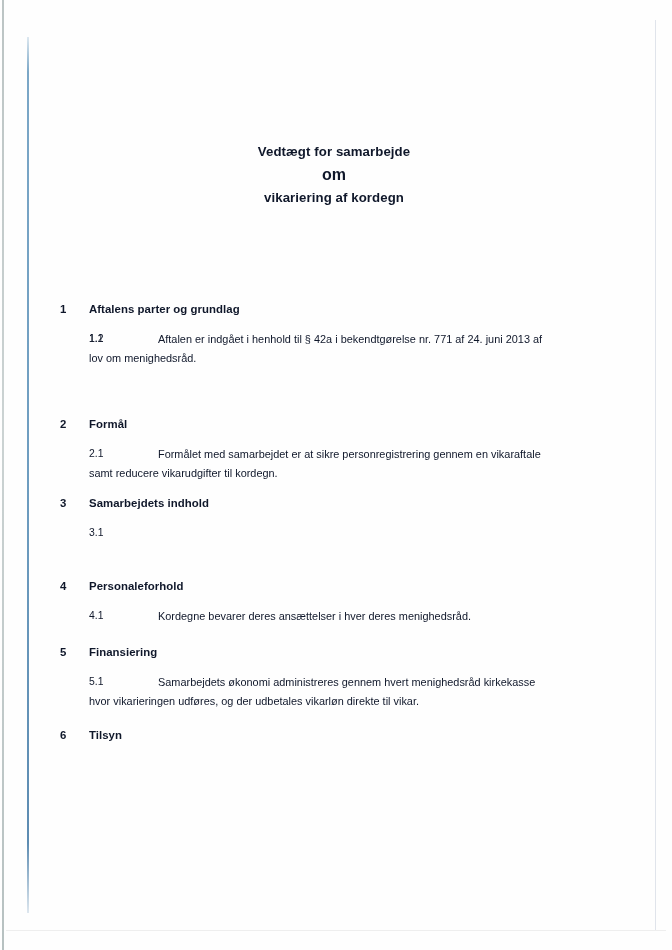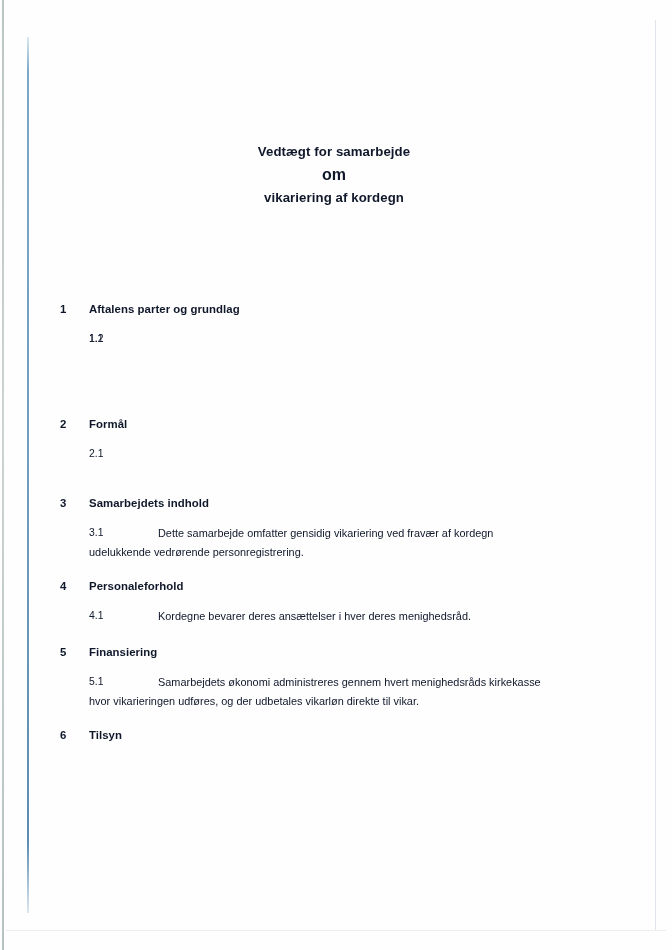--- a/index.html
+++ b/index.html
@@ -158,41 +158,42 @@
     <div class="section" style="top:303px;">
       <div class="section-heading">
         <span class="section-num">1</span>
         <span class="section-title">Aftalens parter og grundlag</span>
       </div>
       <div class="clause">
         <span class="clause-num">1.1</span>
       </div>
       <div class="clause">
         <span class="clause-num">1.2</span>
+        <span class="clause-body">Aftalen er indgået i henhold til § 42a i bekendtgørelse nr. 771 af 24. juni 2013 af lov om menighedsråd.</span>
       </div>
     </div>
 
     <div class="section" style="top:418px;">
       <div class="section-heading">
         <span class="section-num">2</span>
         <span class="section-title">Formål</span>
       </div>
       <div class="clause">
         <span class="clause-num">2.1</span>
+        <span class="clause-body">Formålet med samarbejdet er at sikre personregistrering gennem en vikaraftale samt reducere vikarudgifter til kordegn.</span>
       </div>
     </div>
 
     <div class="section" style="top:497px;">
       <div class="section-heading">
         <span class="section-num">3</span>
         <span class="section-title">Samarbejdets indhold</span>
       </div>
       <div class="clause">
         <span class="clause-num">3.1</span>
-        <span class="clause-body">Dette samarbejde omfatter gensidig vikariering ved fravær af kordegn udelukkende vedrørende personregistrering.</span>
       </div>
     </div>
 
     <div class="section" style="top:580px;">
       <div class="section-heading">
         <span class="section-num">4</span>
         <span class="section-title">Personaleforhold</span>
       </div>
       <div class="clause">
         <span class="clause-num">4.1</span>
@@ -200,21 +201,21 @@
       </div>
     </div>
 
     <div class="section" style="top:646px;">
       <div class="section-heading">
         <span class="section-num">5</span>
         <span class="section-title">Finansiering</span>
       </div>
       <div class="clause">
         <span class="clause-num">5.1</span>
-        <span class="clause-body">Samarbejdets økonomi administreres gennem hvert menighedsråds kirkekasse hvor vikarieringen udføres, og der udbetales vikarløn direkte til vikar.</span>
+        <span class="clause-body">Samarbejdets økonomi administreres gennem hvert menighedsråd kirkekasse hvor vikarieringen udføres, og der udbetales vikarløn direkte til vikar.</span>
       </div>
     </div>
 
     <div class="section" style="top:729px;">
       <div class="section-heading">
         <span class="section-num">6</span>
         <span class="section-title">Tilsyn</span>
       </div>
     </div>
 

